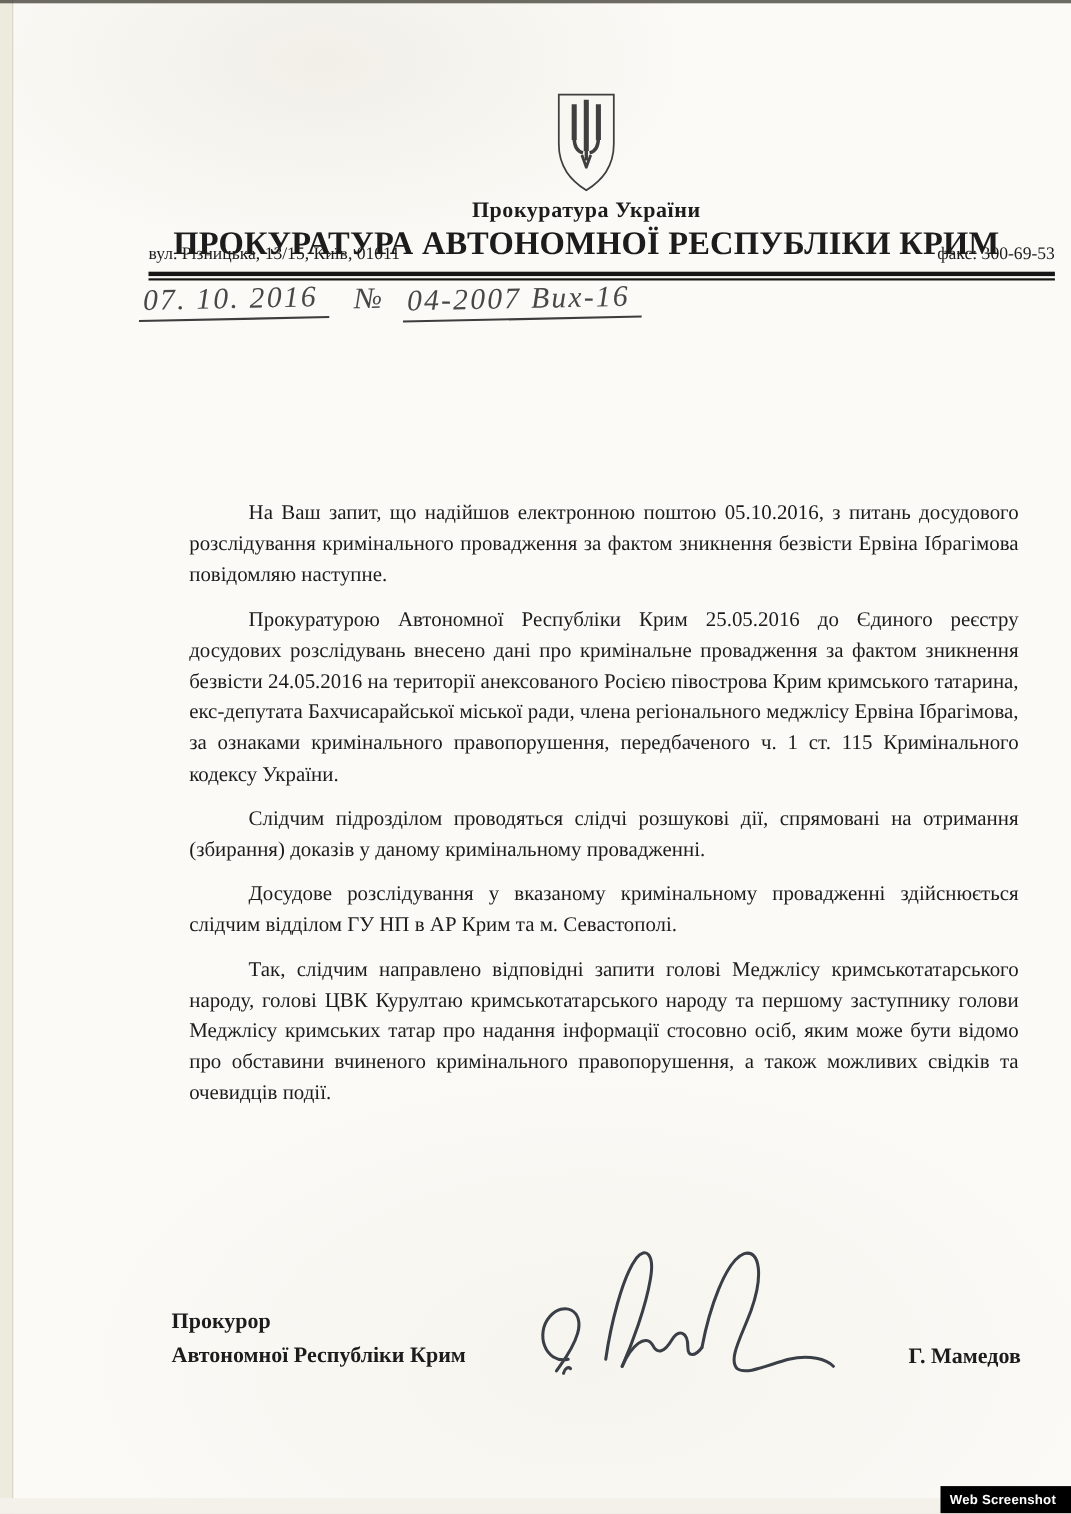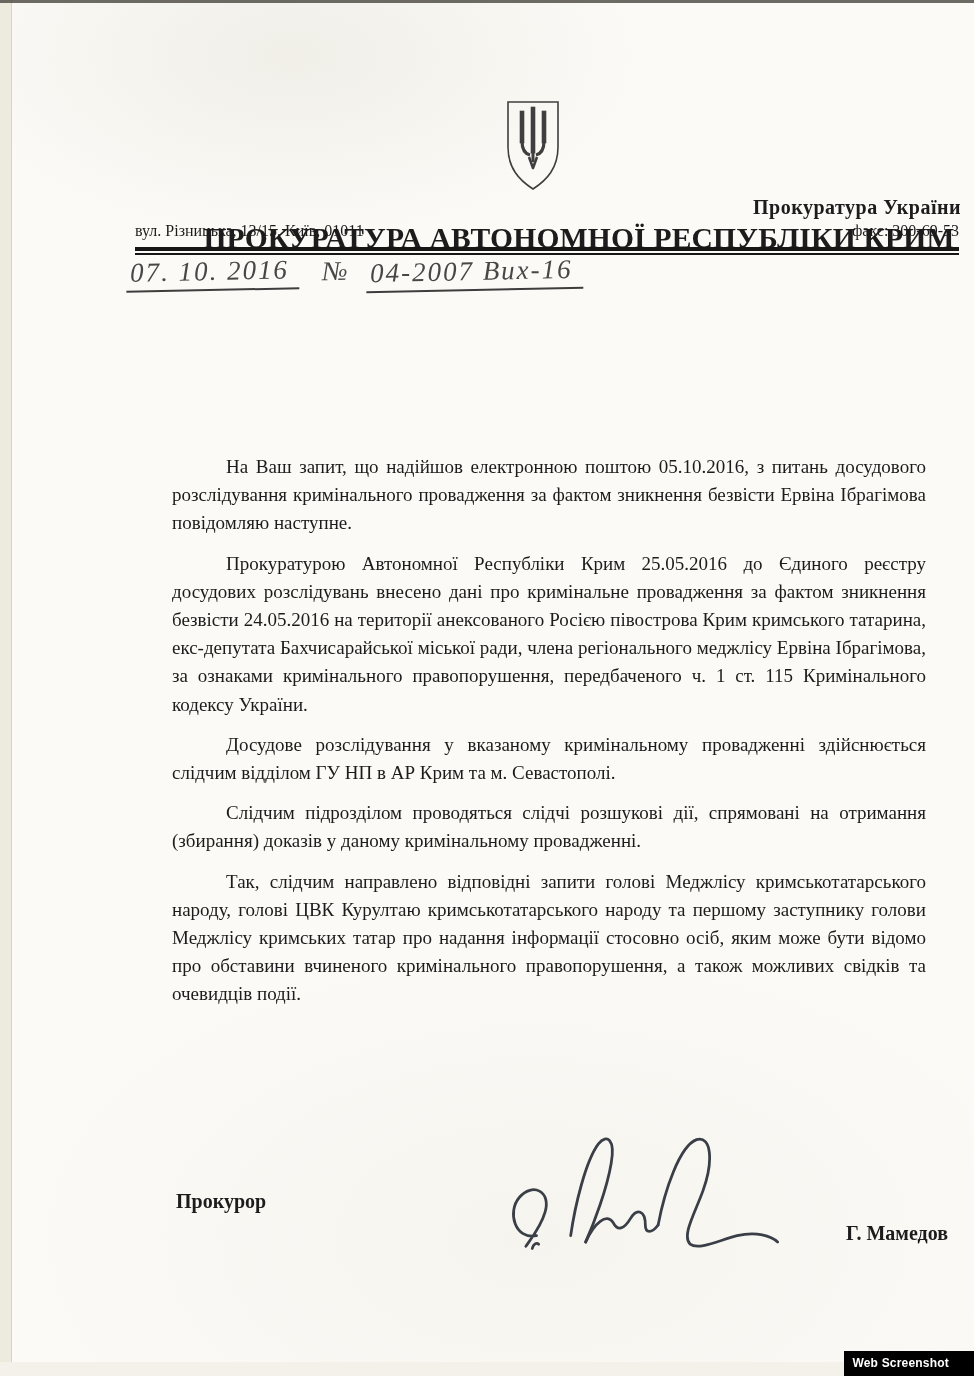--- a/index.html
+++ b/index.html
@@ -14,50 +14,50 @@
   
   .scan-top-edge{position:absolute;top:0;left:0;width:100%;height:3px;background:#3c3b33;opacity:.75;}
   .scan-left-edge{position:absolute;top:0;left:0;width:11px;height:100%;background:#edeade;border-right:1px solid #d9d5c6;}
   .scan-bottom-edge{position:absolute;bottom:0;left:0;width:100%;height:14px;background:#f3f1ea;}
   .paper-shade{position:absolute;inset:0;background:
       radial-gradient(ellipse 500px 260px at 30% 4%, rgba(210,205,190,.25), rgba(0,0,0,0) 70%),
       radial-gradient(ellipse 700px 400px at 55% 90%, rgba(222,218,205,.18), rgba(0,0,0,0) 75%);
     pointer-events:none;}
 
   
-  .letterhead{position:absolute;left:105px;top:100px;width:856px;text-align:right;}
+  .letterhead{position:absolute;left:105px;top:84px;width:856px;text-align:center;}
   .emblem{display:block;margin:0 auto 4px auto;width:60px;height:92px;}
   .org-parent{font-weight:bold;font-size:20px;letter-spacing:.5px;margin:0;}
   .org-title{font-weight:bold;font-size:30px;letter-spacing:.2px;white-space:nowrap;margin:2px 0 0 0;transform:scaleX(.985);transform-origin:center;}
   .addr-row{position:absolute;left:135px;top:222px;width:824px;display:flex;justify-content:space-between;align-items:flex-start;font-size:16px;}
   .divider{position:absolute;left:135px;top:247px;width:824px;}
   .divider .bar1{height:4px;background:#161616;}
   .divider .bar2{height:2px;background:#161616;margin-top:2px;}
 
   
   .ref-line{position:absolute;left:126px;top:256px;font-size:27px;color:#474747;
     font-style:italic;letter-spacing:2px;white-space:nowrap;}
   .hand{display:inline-block;transform:rotate(-1.2deg);border-bottom:2px solid #3d3d3d;padding:0 10px 2px 4px;}
   .ref-no{display:inline-block;margin:0 8px 0 14px;border-bottom:none;transform:rotate(-1deg);}
 
   
   .letter-body{position:absolute;left:160px;top:441px;width:778px;
     font-size:19px;line-height:28.2px;text-align:justify;}
   .letter-body p{margin:12px;text-indent:54px;}
 
   
-  .sig-block{position:absolute;left:176px;top:1186px;width:778px;}
+  .sig-block{position:absolute;left:156px;top:1186px;width:778px;}
   .signer-title{font-weight:bold;font-size:20px;line-height:31px;}
   .signature-svg{position:absolute;left:320px;top:-62px;width:320px;height:170px;}
   .signer-name{position:absolute;right:6px;top:36px;font-weight:bold;font-size:20px;white-space:nowrap;margin-left:16px;}
 
   
   .badge{position:absolute;right:0;bottom:0;background:#000;color:#fff;
     font-family:"Liberation Sans","DejaVu Sans",sans-serif;font-weight:bold;
-    font-size:12px;padding:5px 25px 6px 8px;letter-spacing:.2px;}
+    font-size:12px;padding:5px 14px 6px 8px;letter-spacing:.2px;}
 </style>
 </head>
 <body>
 
 <div class="scan">
   <div class="paper-shade"></div>
   <div class="scan-left-edge"></div>
   <div class="scan-top-edge"></div>
   <div class="scan-bottom-edge"></div>
 
@@ -91,27 +91,28 @@
 
   <div class="ref-line">
     <span class="hand">07. 10. 2016</span>
     <span class="ref-no">№</span>
     <span class="hand">04-2007 Вих-16</span>
   </div>
 
   <div class="letter-body">
     <p>На Ваш запит, що надійшов електронною поштою 05.10.2016, з питань досудового розслідування кримінального провадження за фактом зникнення безвісти Ервіна Ібрагімова повідомляю наступне.</p>
     <p>Прокуратурою Автономної Республіки Крим 25.05.2016 до Єдиного реєстру досудових розслідувань внесено дані про кримінальне провадження за фактом зникнення безвісти 24.05.2016 на території анексованого Росією півострова Крим кримського татарина, екс-депутата Бахчисарайської міської ради, члена регіонального меджлісу Ервіна Ібрагімова, за ознаками кримінального правопорушення, передбаченого ч. 1 ст. 115 Кримінального кодексу України.</p>
+    <p>Слідчим підрозділом проводяться слідчі розшукові дії, спрямовані на отримання (збирання) доказів у даному кримінальному провадженні.</p>
     <p>Досудове розслідування у вказаному кримінальному провадженні здійснюється слідчим відділом ГУ НП в АР Крим та м. Севастополі.</p>
-    <p>Слідчим підрозділом проводяться слідчі розшукові дії, спрямовані на отримання (збирання) доказів у даному кримінальному провадженні.</p>
     <p>Так, слідчим направлено відповідні запити голові Меджлісу кримськотатарського народу, голові ЦВК Курултаю кримськотатарського народу та першому заступнику голови Меджлісу кримських татар про надання інформації стосовно осіб, яким може бути відомо про обставини вчиненого кримінального правопорушення, а також можливих свідків та очевидців події.</p>
   </div>
 
   <div class="sig-block">
     <div class="signer-title">Прокурор</div>
+    <div class="signer-title">Автономної Республіки Крим</div>
     <svg class="signature-svg" viewBox="0 0 300 150" fill="none" stroke="#3a3f47" stroke-width="2.6" stroke-linecap="round">
       <path d="M38,100 C18,104 10,78 22,64 C34,50 52,58 46,78 C42,92 32,104 28,110"></path>
       <path d="M34,112 C35,108 38,106 40,108"></path>
       <path d="M70,100 C74,72 84,30 96,14 C104,4 112,10 108,32 C104,56 92,88 84,106"></path>
       <path d="M84,106 C92,88 104,78 110,88 C114,96 120,94 126,84 C132,74 140,76 140,90 C140,98 146,98 152,90"></path>
       <path d="M152,90 C158,58 172,16 188,10 C202,6 204,30 194,58 C186,80 174,100 182,108 C190,114 210,104 226,100 C244,96 258,100 264,106"></path>
     </svg>
     <div class="signer-name">Г. Мамедов</div>
   </div>
 

